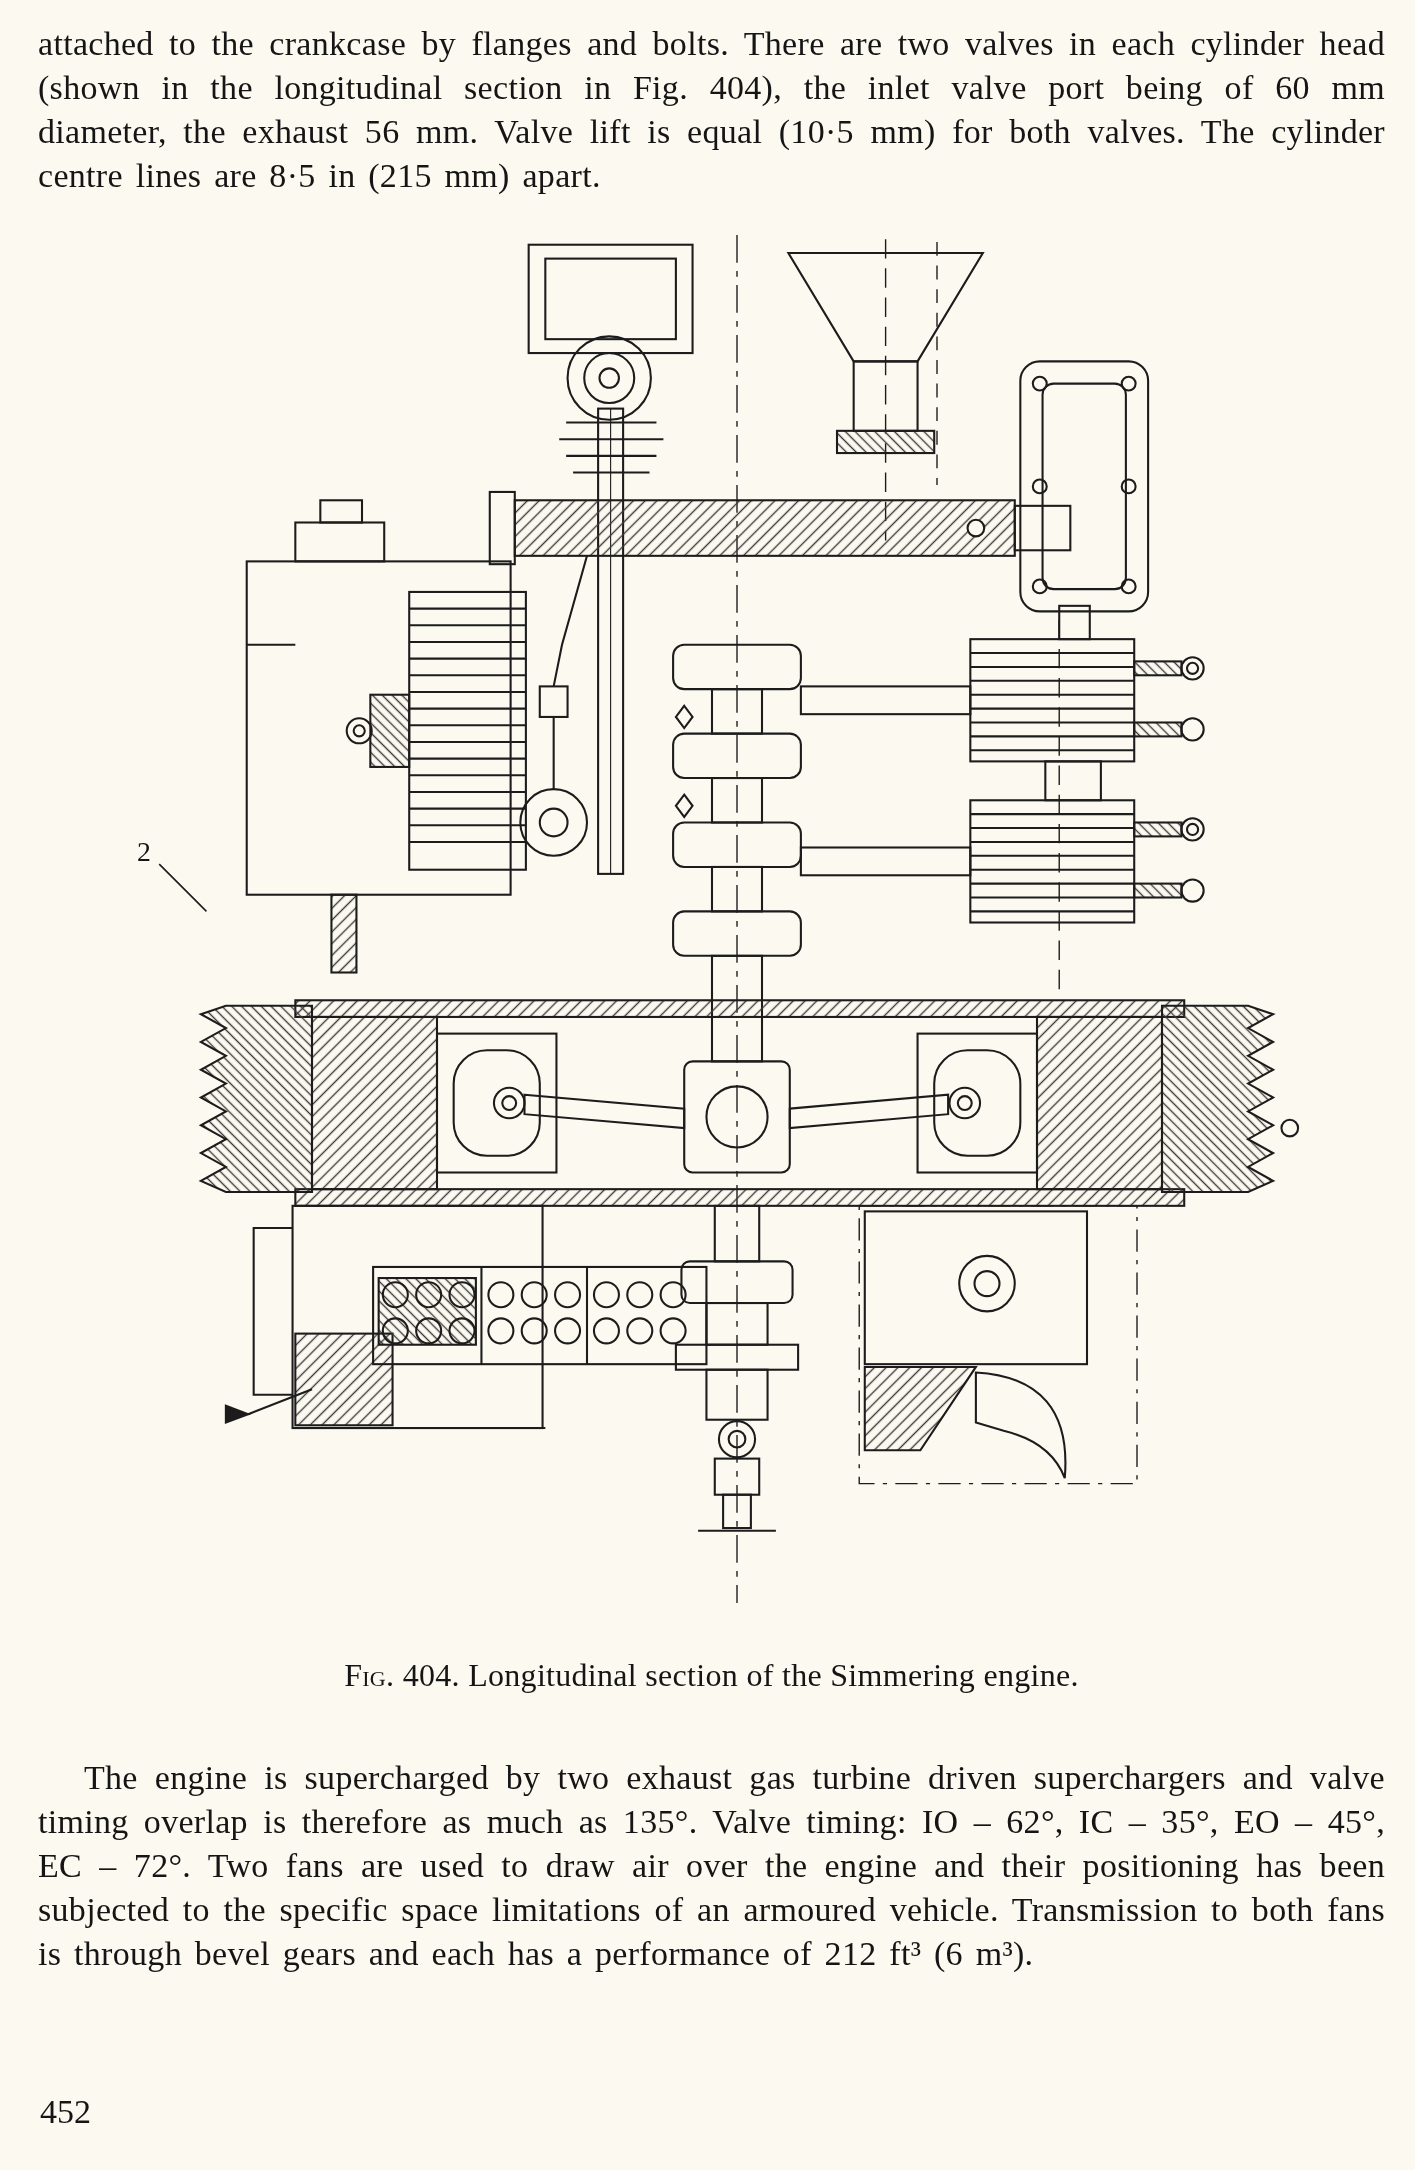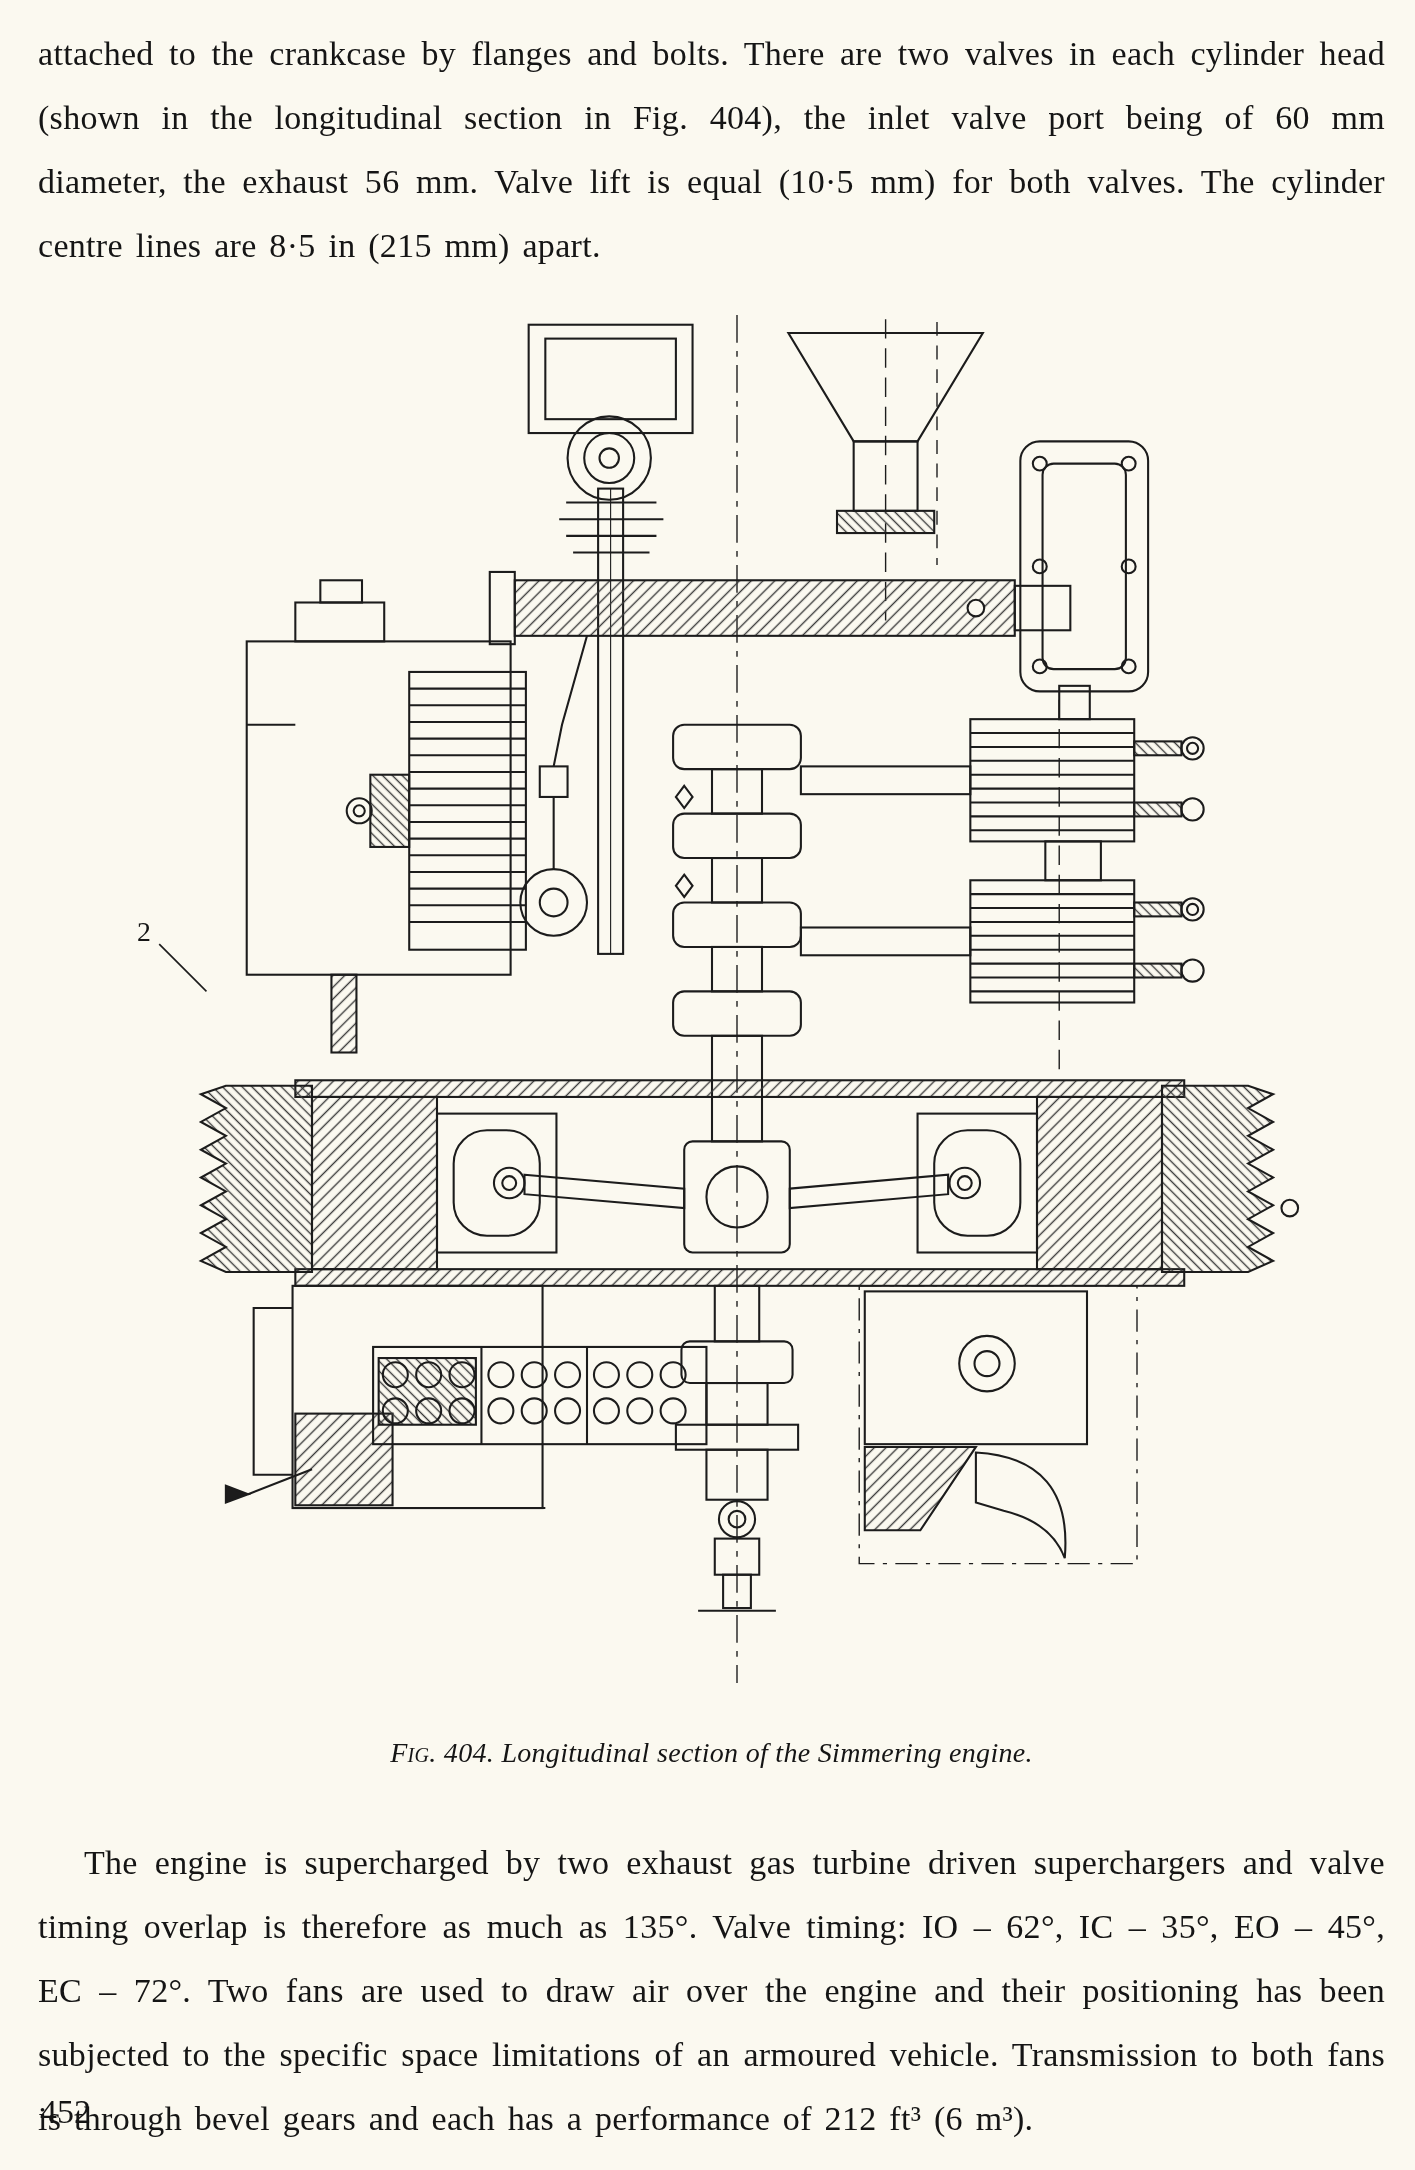--- a/index.html
+++ b/index.html
@@ -9,39 +9,38 @@
     margin:0 auto;
     background:#fbf9f0;
     box-sizing:border-box;
     padding:22px 30px 0 38px;
     font-family:"Liberation Serif", serif;
     color:#151515;
     overflow:hidden;
   }
   .para {
     font-size:34px;
-    line-height:64px;
+    line-height:44px;
     text-align:justify;
     word-spacing:4px;
     letter-spacing:0.3px;
     margin:0;
   }
   .para.indent { text-indent:46px; margin-top:62px; }
   .figure-wrap {
     width:1250px;
     margin:30px auto 0 auto;
     text-align:center;
   }
   .figure-wrap svg { display:block; }
   .caption {
     margin-top:40px;
     text-align:center;
-    font-size:28px;
+    font-size:32px;
     letter-spacing:0.3px;
-    font-style:italic;
   }
   .smallcaps { font-variant:small-caps; }
   .pagenum {
     position:absolute;
     left:40px; bottom:39px;
     font-size:34px;
   }
   svg { stroke-linecap:butt; }
   .fig-label { font-family:"Liberation Serif", serif; font-size:20px; fill:#151515; stroke:none; }
 </style>

